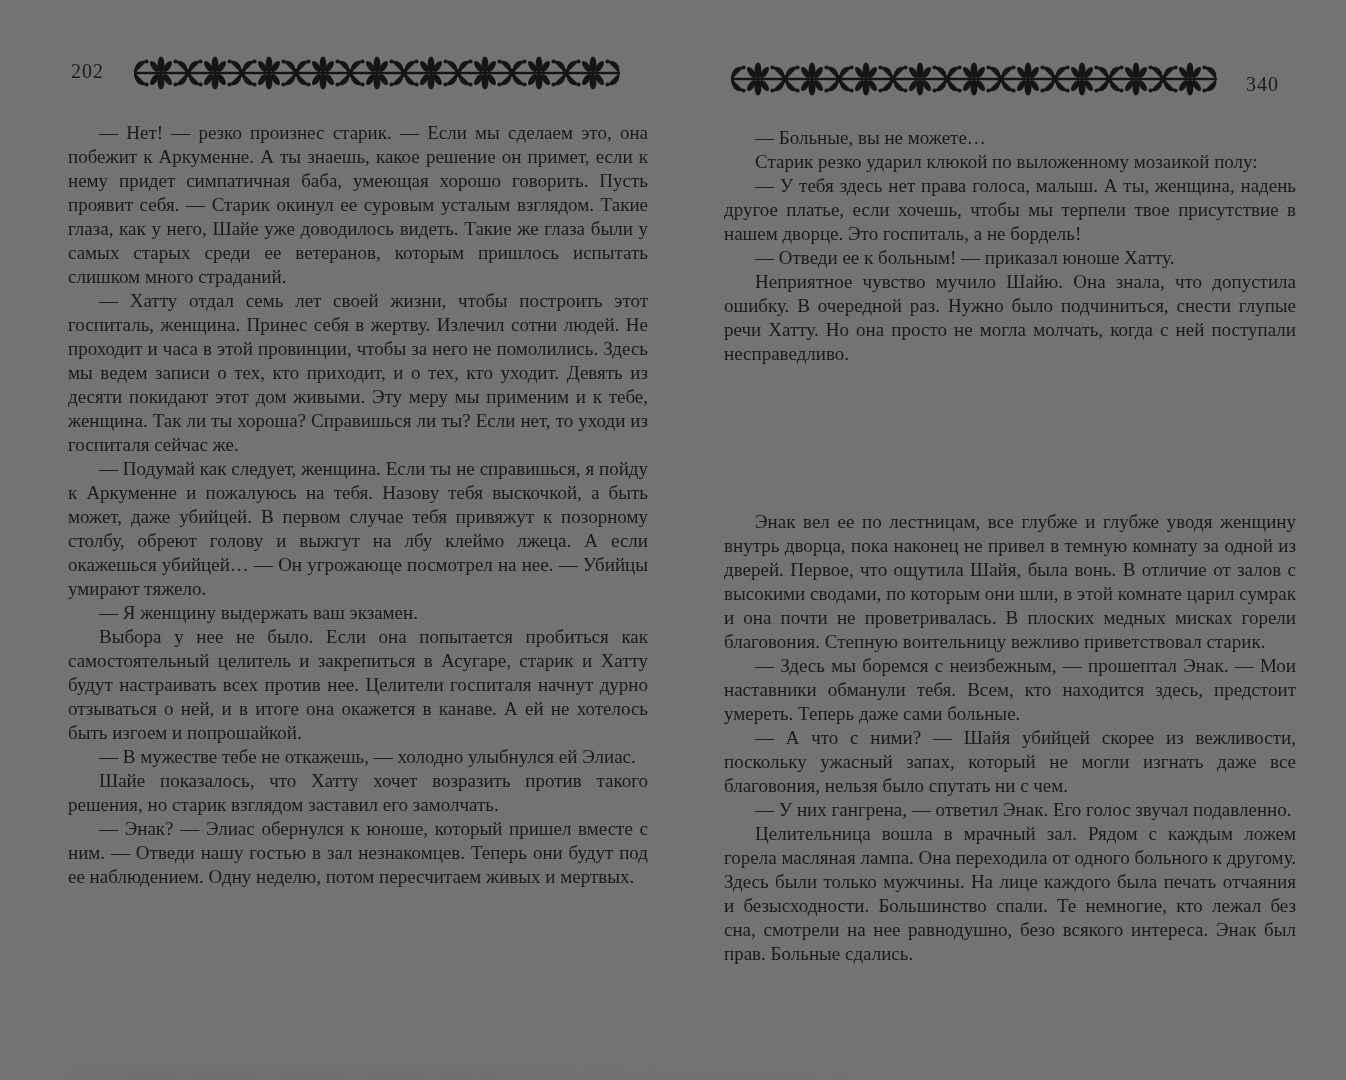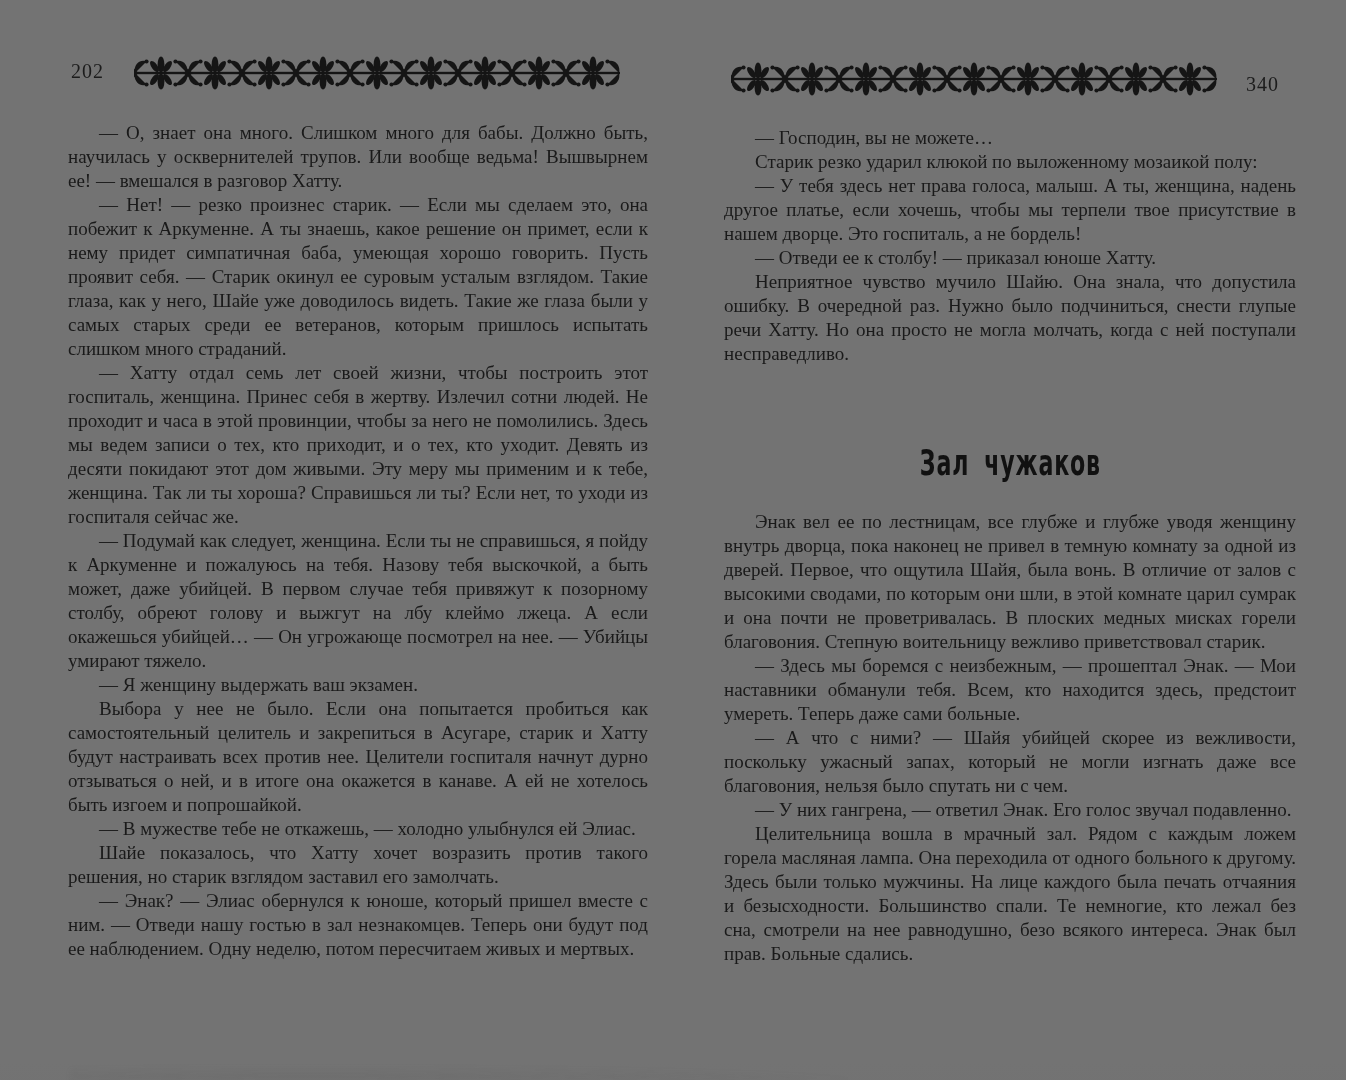--- a/index.html
+++ b/index.html
@@ -142,42 +142,38 @@
       <use href="#orn-unit" x="216"></use>
       <use href="#orn-unit" x="270"></use>
     <use href="#orn-unit" x="324"></use>
       <use href="#orn-unit" x="378"></use>
       <use href="#orn-unit" x="432"></use>
   </svg>
 
   <span class="pn pn-right">340</span>
 
   <div class="col col-left">
-    <p>— О, знает она много. Слишком много для бабы. Должно быть, научилась у осквернителей трупов. Или вообще ведьма! Вышвырнем ее! — вмешался в разговор Хатту.</p>
     <p>— Нет! — резко произнес старик. — Если мы сделаем это, она побежит к Аркуменне. А ты знаешь, какое решение он примет, если к нему придет симпатичная баба, умеющая хорошо говорить. Пусть проявит себя. — Старик окинул ее суровым усталым взглядом. Такие глаза, как у него, Шайе уже доводилось видеть. Такие же глаза были у самых старых среди ее ветеранов, которым пришлось испытать слишком много страданий.</p>
     <p>— Хатту отдал семь лет своей жизни, чтобы построить этот госпиталь, женщина. Принес себя в жертву. Излечил сотни людей. Не проходит и часа в этой провинции, чтобы за него не помолились. Здесь мы ведем записи о тех, кто приходит, и о тех, кто уходит. Девять из десяти покидают этот дом живыми. Эту меру мы применим и к тебе, женщина. Так ли ты хороша? Справишься ли ты? Если нет, то уходи из госпиталя сейчас же.</p>
     <p>— Подумай как следует, женщина. Если ты не справишься, я пойду к Аркуменне и пожалуюсь на тебя. Назову тебя выскочкой, а быть может, даже убийцей. В первом случае тебя привяжут к позорному столбу, обреют голову и выжгут на лбу клеймо лжеца. А если окажешься убийцей… — Он угрожающе посмотрел на нее. — Убийцы умирают тяжело.</p>
     <p>— Я женщину выдержать ваш экзамен.</p>
     <p>Выбора у нее не было. Если она попытается пробиться как самостоятельный целитель и закрепиться в Асугаре, старик и Хатту будут настраивать всех против нее. Целители госпиталя начнут дурно отзываться о ней, и в итоге она окажется в канаве. А ей не хотелось быть изгоем и попрошайкой.</p>
     <p>— В мужестве тебе не откажешь, — холодно улыбнулся ей Элиас.</p>
     <p>Шайе показалось, что Хатту хочет возразить против такого решения, но старик взглядом заставил его замолчать.</p>
     <p>— Энак? — Элиас обернулся к юноше, который пришел вместе с ним. — Отведи нашу гостью в зал незнакомцев. Теперь они будут под ее наблюдением. Одну неделю, потом пересчитаем живых и мертвых.</p>
   </div>
 
   <div class="col col-right-top">
-    <p>— Господин, вы не можете…</p>
+    <p>— Больные, вы не можете…</p>
     <p>Старик резко ударил клюкой по выложенному мозаикой полу:</p>
     <p>— У тебя здесь нет права голоса, малыш. А ты, женщина, надень другое платье, если хочешь, чтобы мы терпели твое присутствие в нашем дворце. Это госпиталь, а не бордель!</p>
-    <p>— Отведи ее к столбу! — приказал юноше Хатту.</p>
+    <p>— Отведи ее к больным! — приказал юноше Хатту.</p>
     <p>Неприятное чувство мучило Шайю. Она знала, что допустила ошибку. В очередной раз. Нужно было подчиниться, снести глупые речи Хатту. Но она просто не могла молчать, когда с ней поступали несправедливо.</p>
   </div>
 
-  <h2 class="chapter">
-    <span class="chapter-inner">Зал чужаков</span>
-  </h2>
 
   <div class="col col-right-bottom">
     <p>Энак вел ее по лестницам, все глубже и глубже уводя женщину внутрь дворца, пока наконец не привел в темную комнату за одной из дверей. Первое, что ощутила Шайя, была вонь. В отличие от залов с высокими сводами, по которым они шли, в этой комнате царил сумрак и она почти не проветривалась. В плоских медных мисках горели благовония. Степную воительницу вежливо приветствовал старик.</p>
     <p>— Здесь мы боремся с неизбежным, — прошептал Энак. — Мои наставники обманули тебя. Всем, кто находится здесь, предстоит умереть. Теперь даже сами больные.</p>
     <p>— А что с ними? — Шайя убийцей скорее из вежливости, поскольку ужасный запах, который не могли изгнать даже все благовония, нельзя было спутать ни с чем.</p>
     <p>— У них гангрена, — ответил Энак. Его голос звучал подавленно.</p>
     <p>Целительница вошла в мрачный зал. Рядом с каждым ложем горела масляная лампа. Она переходила от одного больного к другому. Здесь были только мужчины. На лице каждого была печать отчаяния и безысходности. Большинство спали. Те немногие, кто лежал без сна, смотрели на нее равнодушно, безо всякого интереса. Энак был прав. Больные сдались.</p>
   </div>
 
   <div class="bottom-shade"></div>

